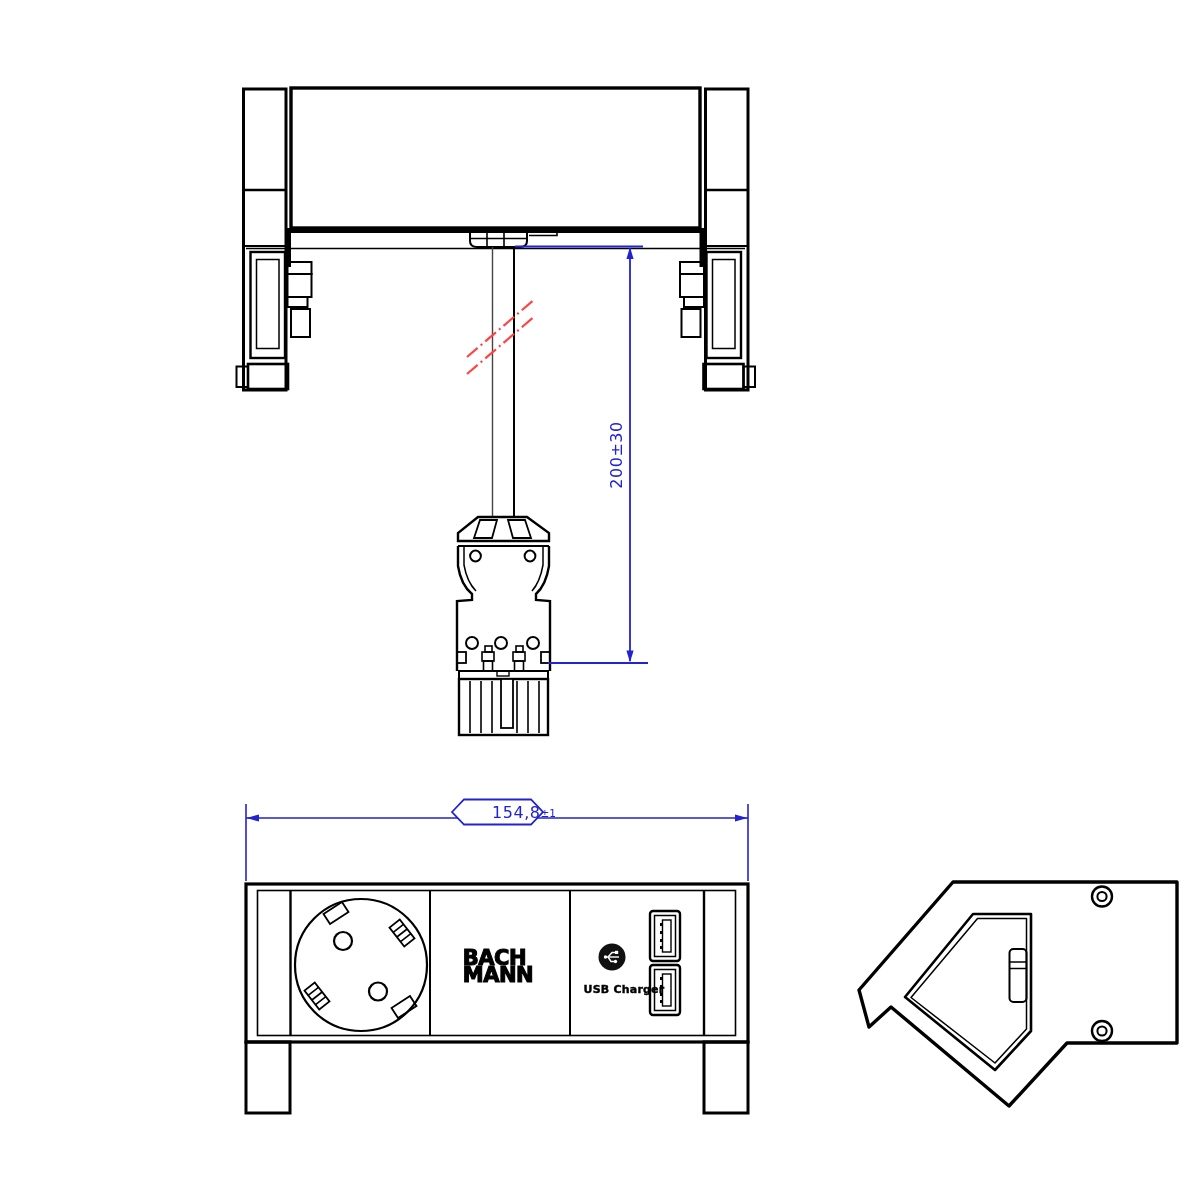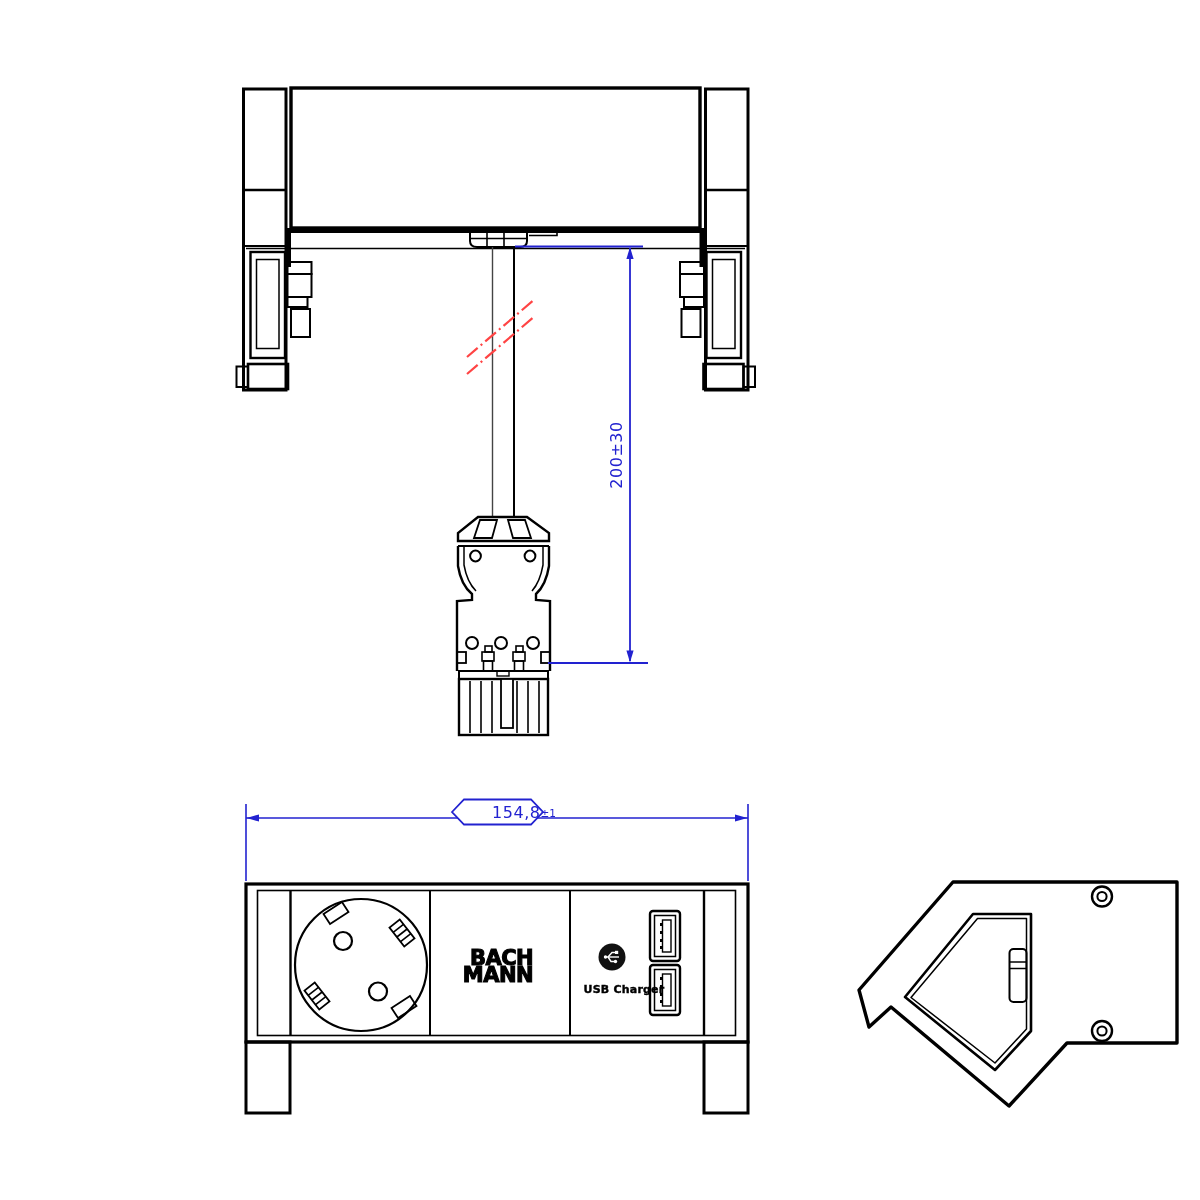--- a/index.html
+++ b/index.html
@@ -16,21 +16,21 @@
   }
   #dim-width{
     left:524px;top:812px;
     transform:translate(-50%,-50%);
     font-size:16px;
   }
   #dim-width .tol{font-size:10.5px;vertical-align:1px;letter-spacing:0;}
   #brand{
     left:498px;top:966px;
     transform:translate(-50%,-50%);
-    text-align:right;color:#000;font-weight:bold;
+    text-align:left;color:#000;font-weight:bold;
     font-size:21px;line-height:16.5px;letter-spacing:-0.5px;
     -webkit-text-stroke:1.1px #000;
   }
   #usb-label{
     left:612px;top:989px;
     transform:translate(-50%,-50%);
     color:#000;font-weight:bold;font-size:11px;letter-spacing:0.2px;padding-left:24px;
     -webkit-text-stroke:0.4px #000;
   }
 </style>

